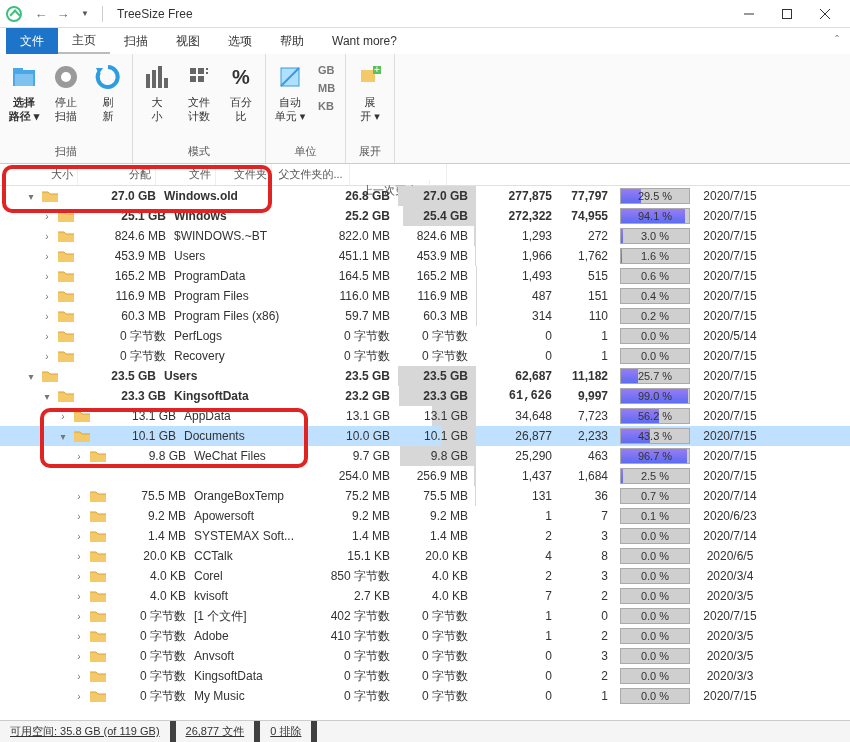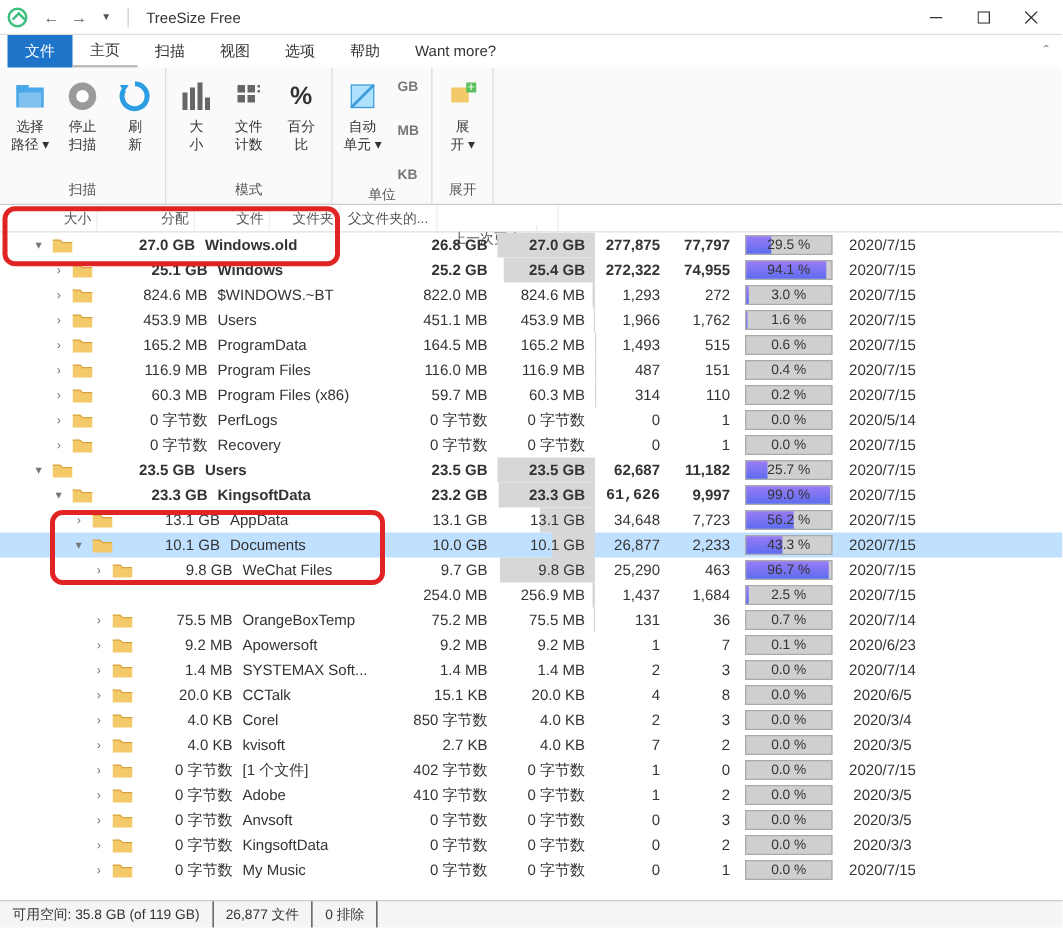--- a/index.html
+++ b/index.html
@@ -50,37 +50,37 @@
   .row.sel { background:#bfe0ff; }
   .row .namecell { flex:0 0 320px; display:flex; align-items:center; overflow:hidden; white-space:nowrap; }
   .row .chevron { width:14px; text-align:center; color:#777; font-size:10px; }
   .row .folder { width:16px; height:14px; margin:0 4px; position:relative; }
   .row .folder svg { width:16px; height:14px; }
   .row .szlabel { text-align:right; color:#333; margin-right:8px; white-space:nowrap; }
   .row .fname { color:#333; }
   .row .cell { padding-right:8px; display:flex; align-items:center; justify-content:flex-end; }
   .row .size { flex:0 0 78px; }
   .row .alloc { flex:0 0 78px; padding:0; }
-  .row .files { flex:0 0 60px; }
+  .row .files { flex:0 0 60px;margin-left:24px; }
   .row .fold  { flex:0 0 56px; }
   .row .pctc  { flex:0 0 78px; padding:0 4px; }
   .row .date  { flex:0 0 80px; justify-content:center; }
   .allocbar { width:100%; height:20px; position:relative; display:flex; align-items:center; justify-content:flex-end; padding-right:8px; }
   .allocbar .fill { position:absolute; right:0; top:0; bottom:0; background:#d7d7d7; }
   .allocbar span { position:relative; }
   .pctbar { width:100%; height:16px; background:#cfcfcf; position:relative; border:1px solid #aaa; }
   .pctbar .fill { position:absolute; left:0; top:0; bottom:0; background:linear-gradient(#9a7bf5,#5d6df0); }
   .pctbar span { position:absolute; width:100%; text-align:center; font-size:11px; top:0; line-height:14px; }
 
   
   .hl { position:absolute; border:4px solid #e02424; border-radius:10px; pointer-events:none; }
 
   
   .status { position:absolute; left:0; right:0; bottom:0; height:22px; border-top:1px solid #ccc; display:flex; align-items:center; font-size:11px; background:#f5f5f5; }
-  .status > div { border-right:1px solid #404040; padding:0 10px; height:100%; display:flex; align-items:center; }
+  .status > div { border-right:6px solid #404040; padding:0 10px; height:100%; display:flex; align-items:center;text-decoration:underline; }
   .scrollbar-gutter { width:17px; }
 </style>
 </head>
 <body>
 
 <div class="titlebar">
   <div class="app-icon"></div>
   <div class="nav-btn">←</div>
   <div class="nav-btn">→</div>
   <div class="nav-btn">
@@ -122,21 +122,21 @@
   <div class="r-group">
     <div class="r-items">
       <div class="r-btn">
         <div class="ico">
             <svg viewBox="0 0 30 30">
               <rect x="4" y="8" width="22" height="16" fill="#4aa8e8"></rect>
               <rect x="4" y="6" width="10" height="4" fill="#4aa8e8"></rect>
               <rect x="6" y="12" width="18" height="12" fill="#fff" opacity="0.3"></rect>
             </svg>
           </div>
-        <span style="white-space:pre-line;">选择
+        <span style="white-space:pre-line;font-weight:bold;">选择
 路径 ▾</span>
       </div>
       <div class="r-btn">
         <div class="ico">
             <svg viewBox="0 0 30 30">
               <circle cx="15" cy="15" r="11" fill="#9a9a9a"></circle>
               <circle cx="15" cy="15" r="5" fill="#fff"></circle>
             </svg>
           </div>
         <span style="white-space:pre-line;">停止
@@ -198,21 +198,21 @@
       <div class="r-btn">
         <div class="ico">
             <svg viewBox="0 0 30 30">
               <rect x="6" y="6" width="18" height="18" fill="#aee1ff" stroke="#3a9bd8"></rect>
               <line x1="6" y1="24" x2="24" y2="6" stroke="#3a9bd8" stroke-width="2"></line>
             </svg>
           </div>
         <span style="white-space:pre-line;">自动
 单元 ▾</span>
       </div>
-      <div style="display:flex;flex-direction:column;gap:19px;padding-top:4px;">
+      <div style="display:flex;flex-direction:column;gap:2px;padding-top:4px;">
         <div style="padding:2px 6px;font-size:11px;font-weight:bold;color:#777;">GB</div>
         <div style="padding:2px 6px;font-size:11px;font-weight:bold;color:#777;">MB</div>
         <div style="padding:2px 6px;font-size:11px;font-weight:bold;color:#777;">KB</div>
       </div>
     </div>
     <div class="r-label">单位</div>
   </div>
 
   <div class="r-group">
     <div class="r-items">

